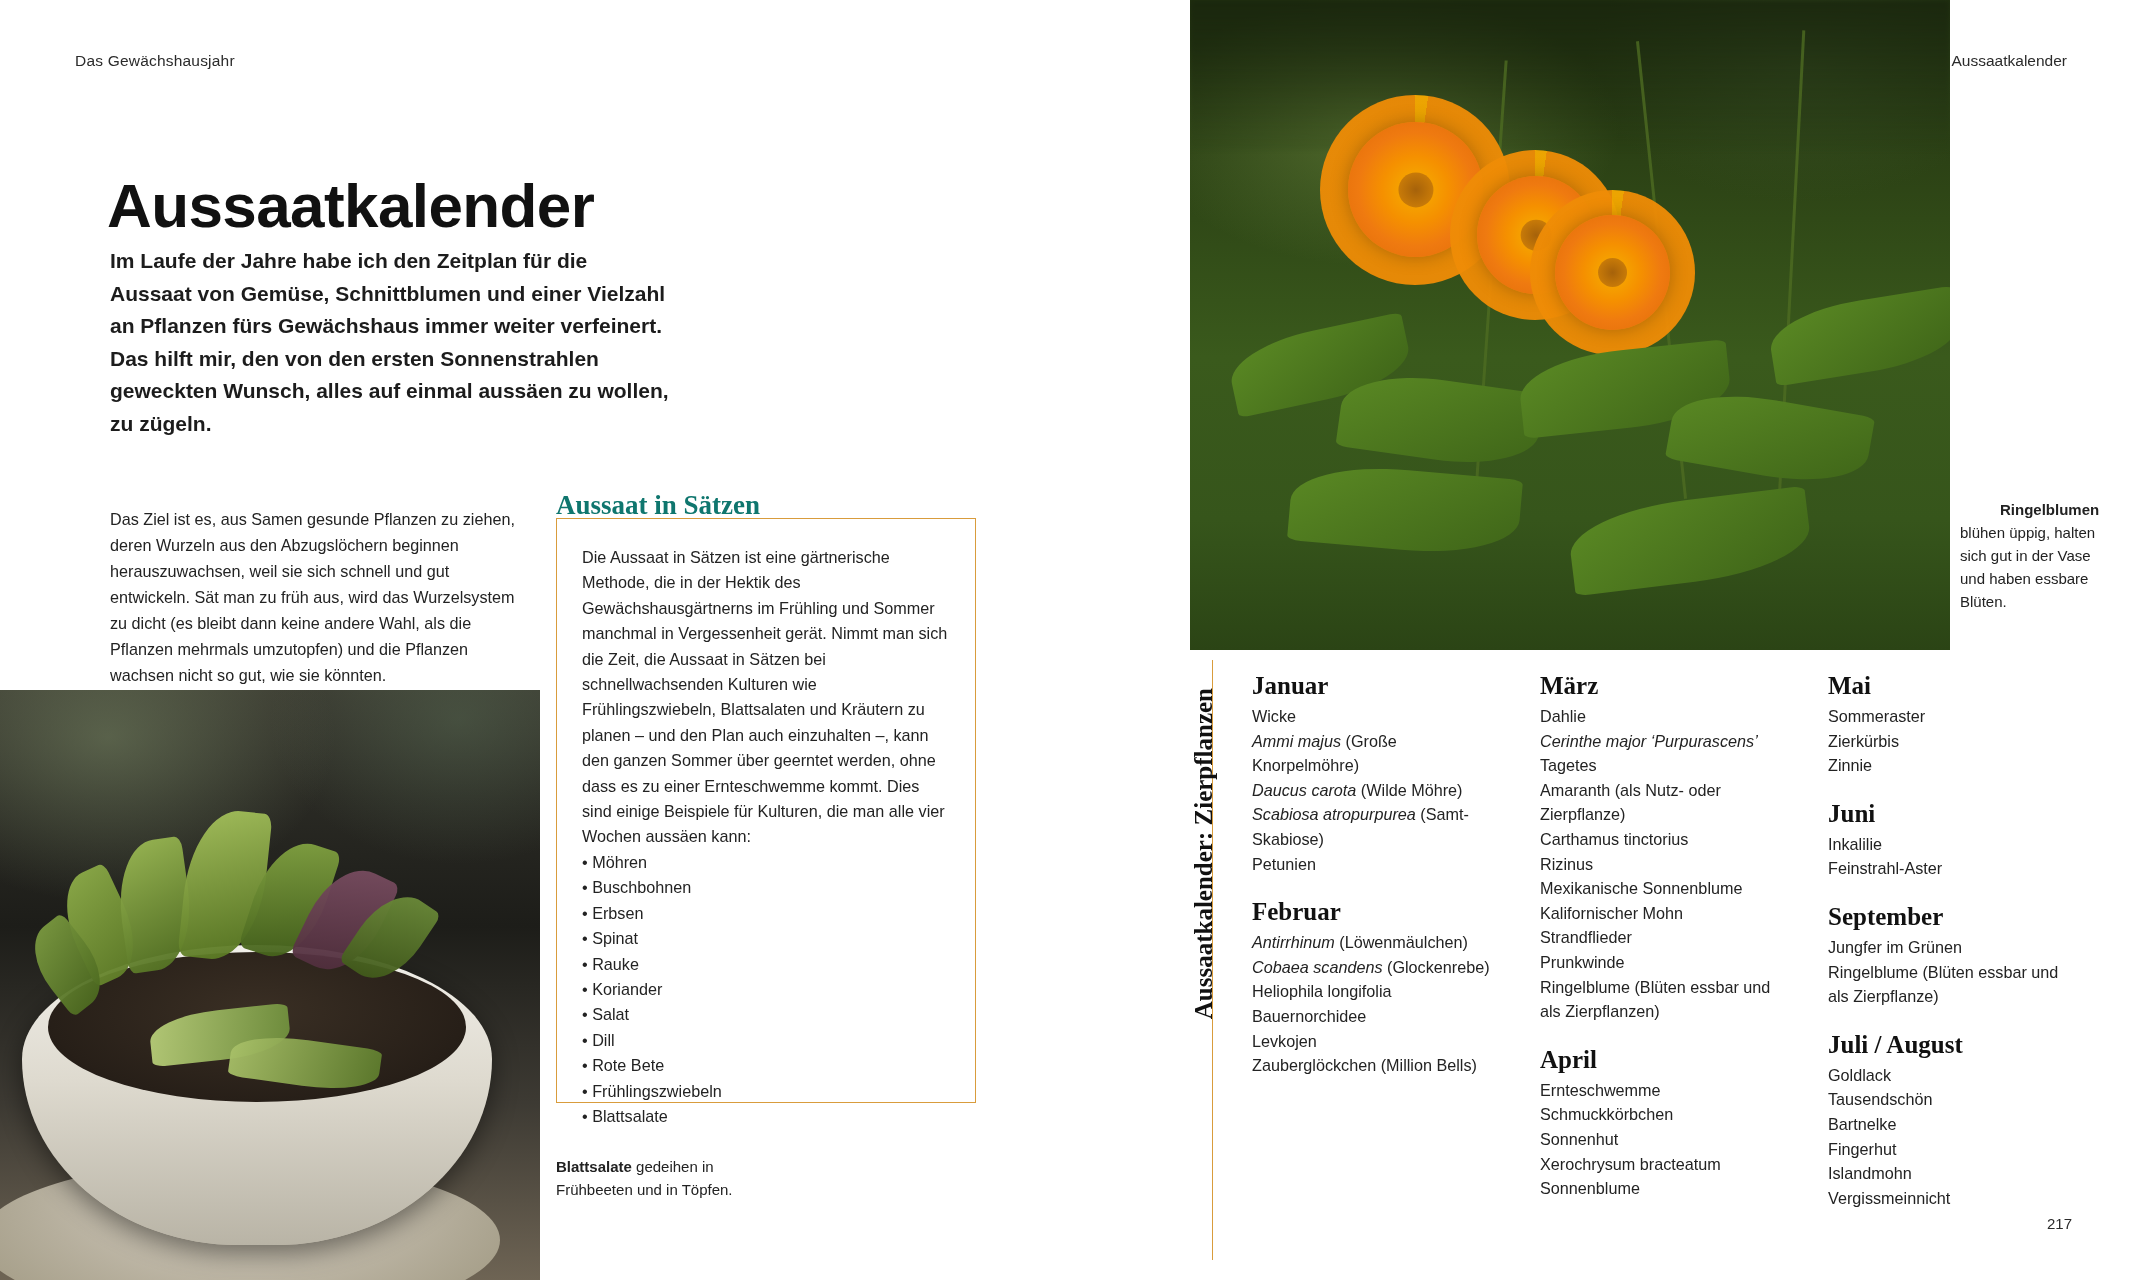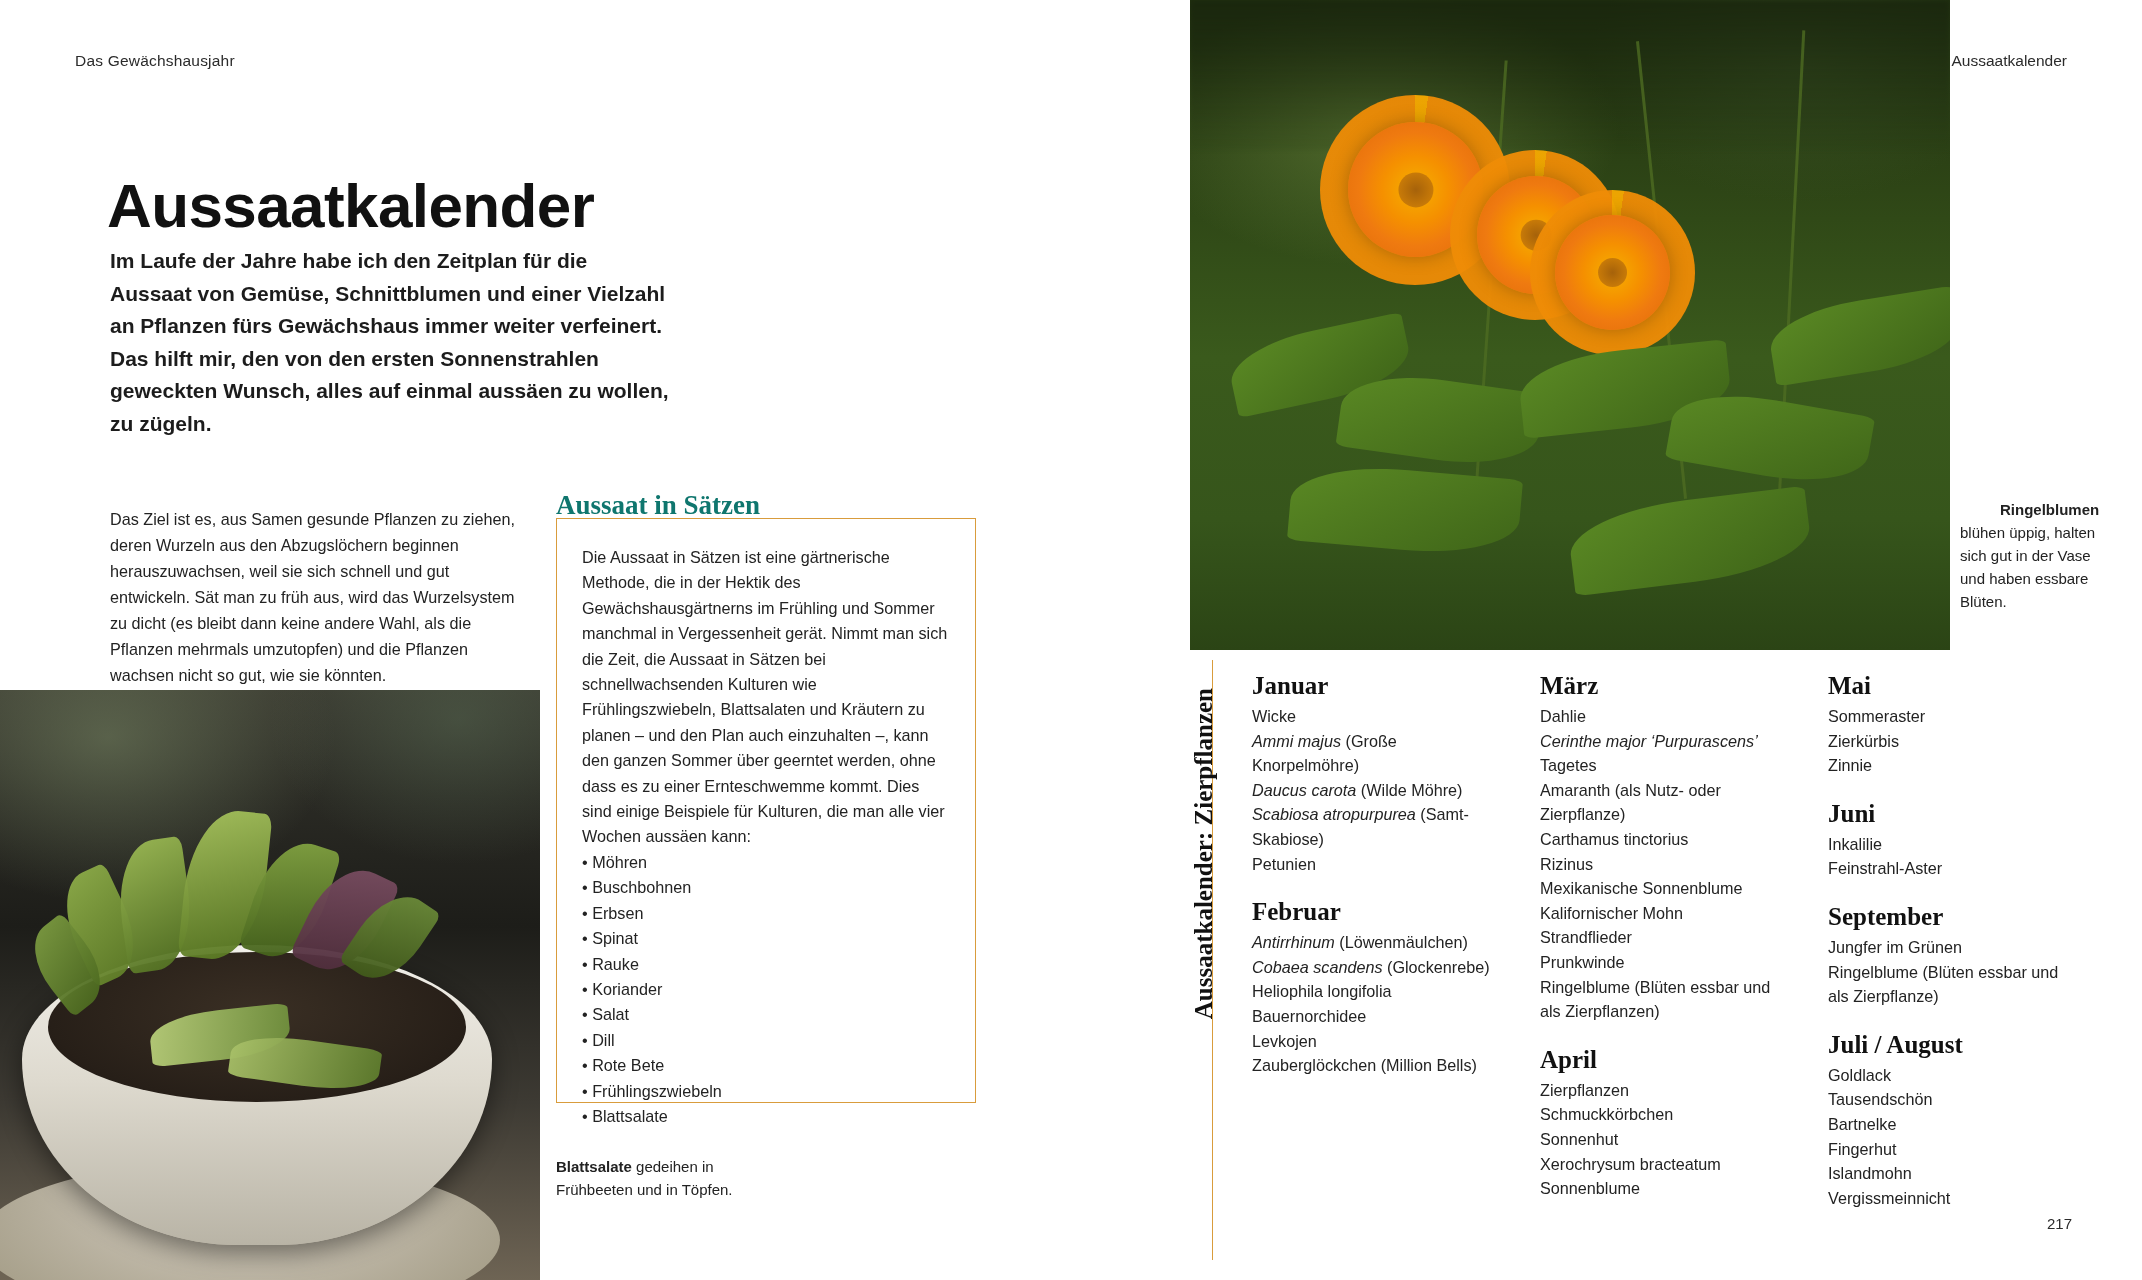--- a/index.html
+++ b/index.html
@@ -401,21 +401,21 @@
             <li>Mexikanische Sonnenblume</li>
             <li>Kalifornischer Mohn</li>
             <li>Strandflieder</li>
             <li>Prunkwinde</li>
             <li>Ringelblume (Blüten essbar und als Zierpflanzen)</li>
           </ul>
         </div>
         <div class="month-block">
           <div class="month-h">April</div>
           <ul>
-            <li>Zierpflanzen</li>
+            <li>Ernteschwemme</li>
             <li>Schmuckkörbchen</li>
             <li>Sonnenhut</li>
             <li class="it">Xerochrysum bracteatum</li>
             <li>Sonnenblume</li>
           </ul>
         </div>
       </div>
       <div class="cal-col">
         <div class="month-block">
           <div class="month-h">Mai</div>

